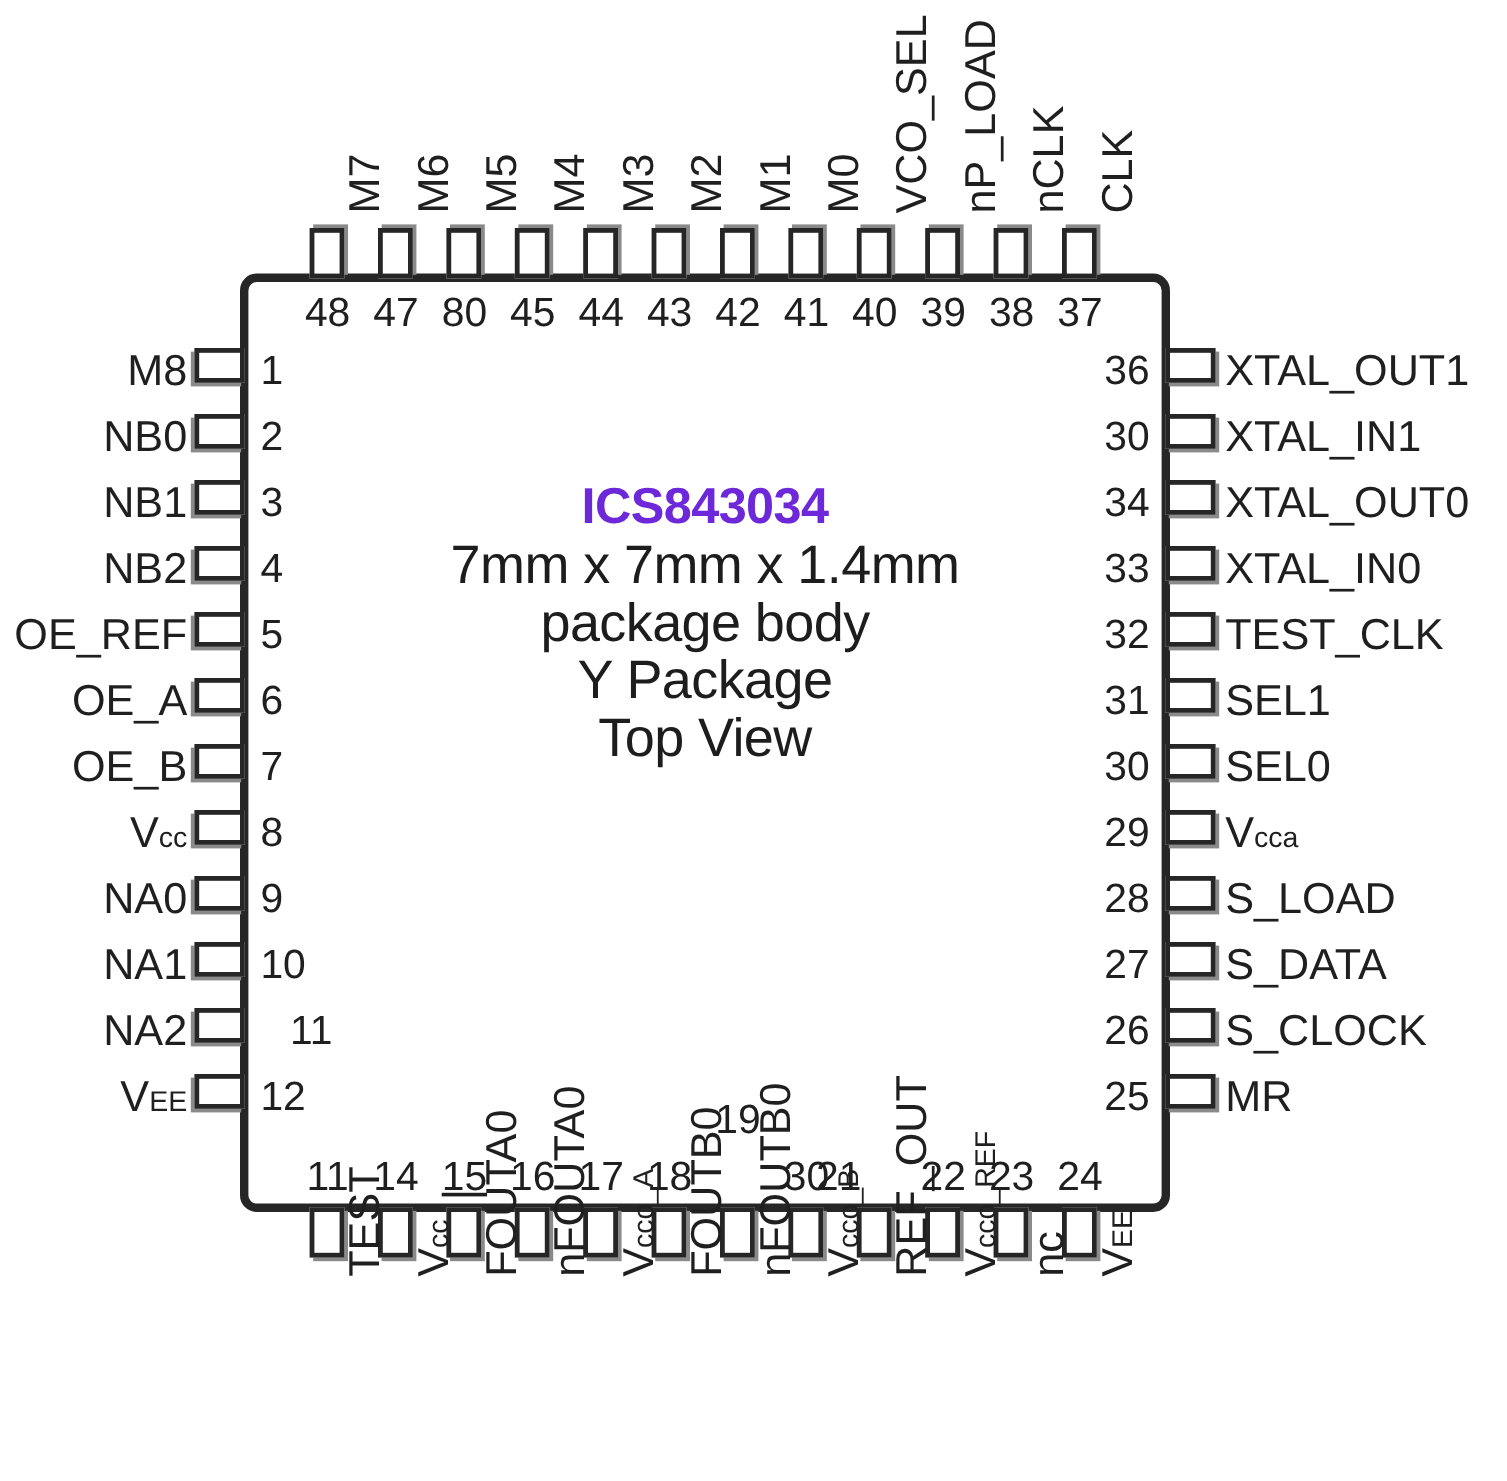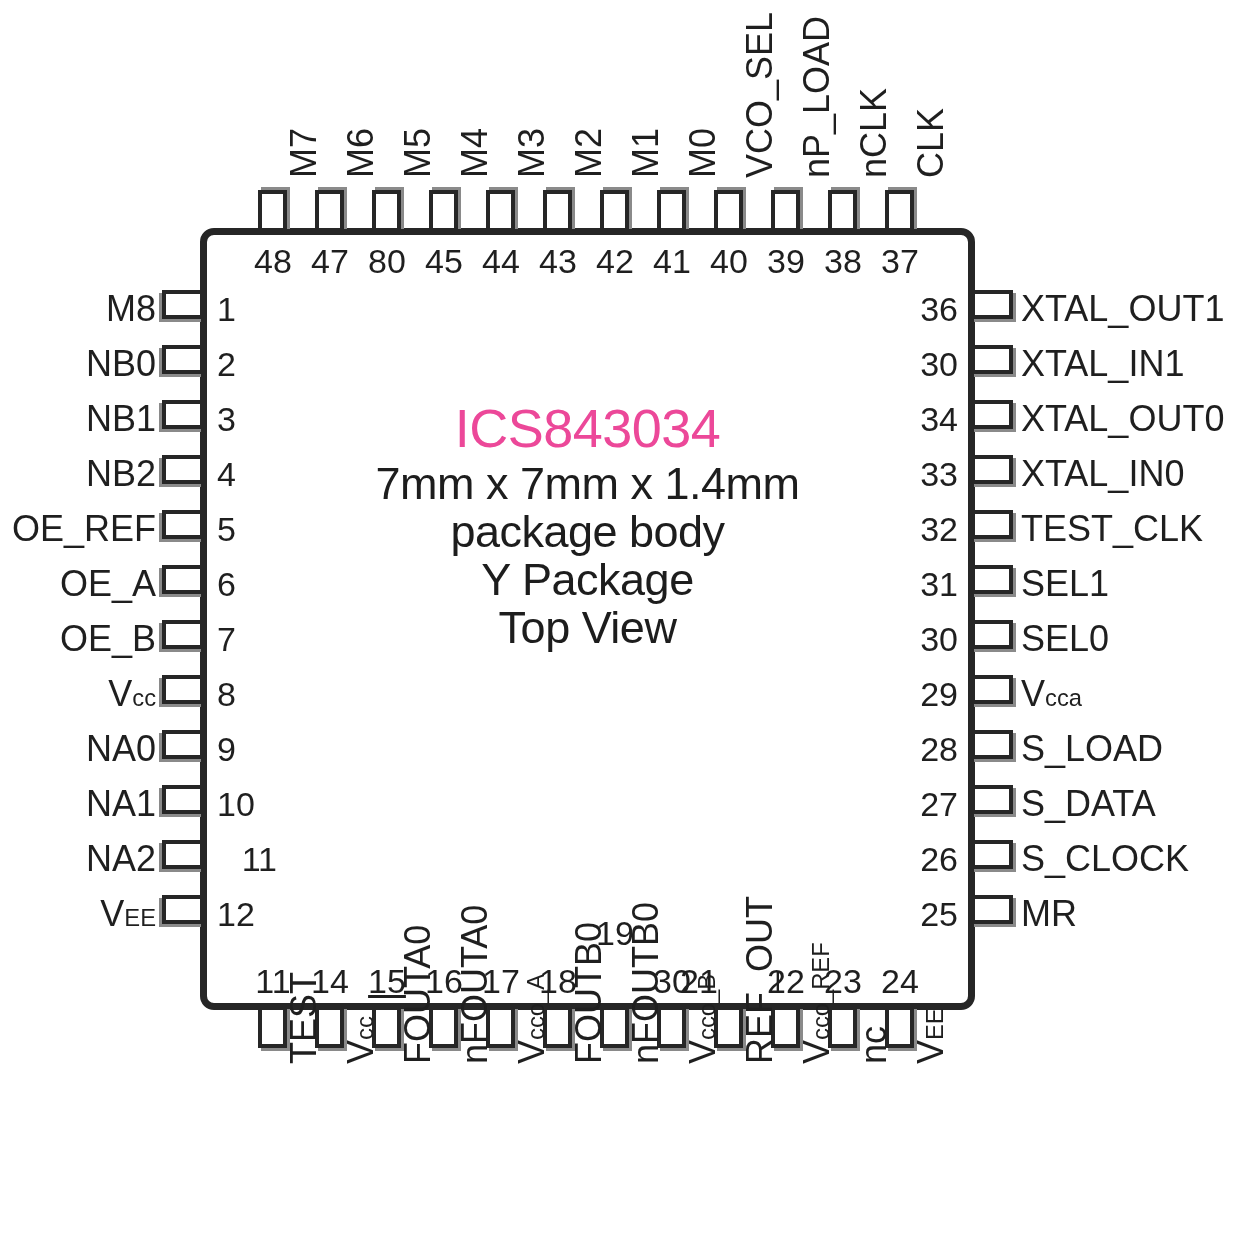--- a/index.html
+++ b/index.html
@@ -42,24 +42,24 @@
   .center-text {
     position: absolute;
     left: 210px;
     top: 400px;
     width: 755px;
     text-align: center;
     z-index: 7;
     line-height: 1.07;
   }
   .center-text .part-no {
-    font-size: 54px;
-    font-weight: normal;
+    font-size: 42px;
+    font-weight: bold;
     letter-spacing: -0.5px;
-    color: #ec4899;
+    color: #6d28d9;
     margin-bottom: 2px;
   }
   .center-text .ln {
     font-size: 45px;
     font-weight: normal;
     color: #1d1d1d;
     letter-spacing: -0.5px;
   }
 
   

